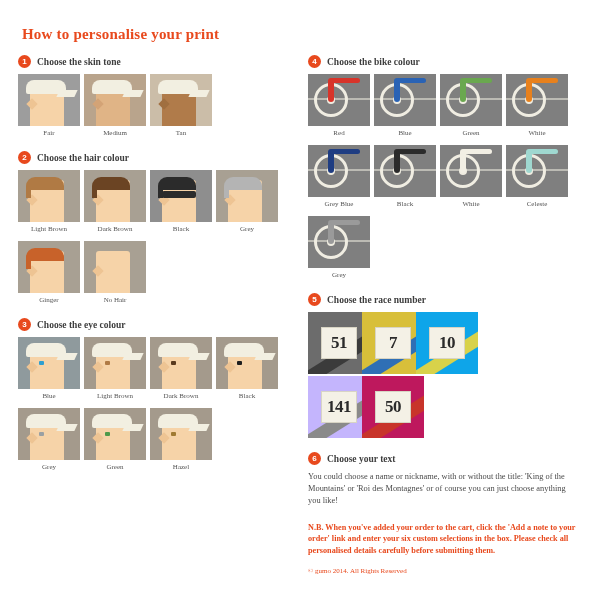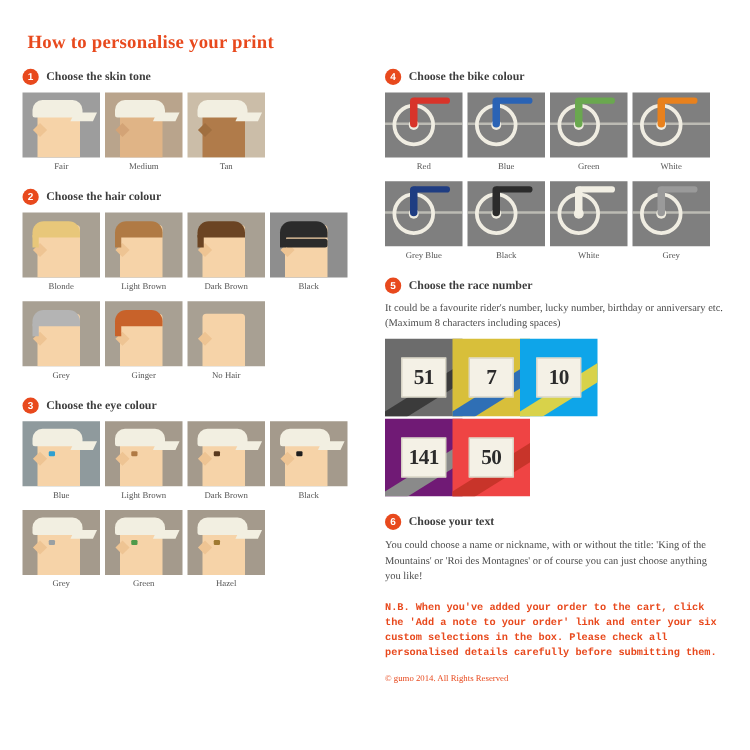--- a/index.html
+++ b/index.html
@@ -237,21 +237,21 @@
     width: 90px;
     height: 13px;
     left: -14px;
     top: 40px;
     transform: rotate(-32deg);
   }
   .numrow { display: flex; gap: 4px; margin-bottom: 2px;}
 
   .nb {
     color: #e8491d;
-    font-family: Liberation Mono, monospace;
+    font-family: Liberation Serif, serif;
     font-weight: bold;
     font-size: 8.2px;
     line-height: 1.45;
     margin-top: 14px;
   }
   .copyright {
     color: #e8491d;
     font-size: 7px;
     margin-top: 10px;
   }
@@ -306,29 +306,20 @@
       <div class="section">
         <div class="sec-head">
           <span class="num">2</span>
           <span class="sec-title">Choose the hair colour</span>
         </div>
         <div class="grid">
           <div class="cell">
             <div class="sw" style="background:#a8a093">
               <div class="face" style="background:#f6d3a8"></div>
               <div class="nose" style="background:#eec493"></div>
-              <div class="hair" style="background:#e8c77a"></div>
-              <div class="sideburn" style="background:#e8c77a"></div>
-            </div>
-            <div class="cap">Blonde</div>
-          </div>
-          <div class="cell">
-            <div class="sw" style="background:#a8a093">
-              <div class="face" style="background:#f6d3a8"></div>
-              <div class="nose" style="background:#eec493"></div>
               <div class="hair" style="background:#b07a44"></div>
               <div class="sideburn" style="background:#b07a44"></div>
             </div>
             <div class="cap">Light Brown</div>
           </div>
           <div class="cell">
             <div class="sw" style="background:#a8a093">
               <div class="face" style="background:#f6d3a8"></div>
               <div class="nose" style="background:#eec493"></div>
               <div class="hair" style="background:#6b4423"></div>
@@ -531,34 +522,43 @@
               <div class="fork" style="background:#f2efe4"></div>
                 <div class="bar" style="background:#f2efe4"></div>
             </div>
             <div class="cap">White</div>
           </div>
           <div class="cell bikecell">
             <div class="sw" style="background:#7f7f7f">
               <div class="tyre-line"></div>
                 <div class="wheel"></div>
                 <div class="hub"></div>
+              <div class="fork" style="background:#9fd8d0"></div>
+                <div class="bar" style="background:#9fd8d0"></div>
+            </div>
+            <div class="cap">Celeste</div>
+          </div>
+          <div class="cell bikecell">
+            <div class="sw" style="background:#7f7f7f">
+              <div class="tyre-line"></div>
+                <div class="wheel"></div>
+                <div class="hub"></div>
               <div class="fork" style="background:#9a9a9a"></div>
                 <div class="bar" style="background:#9a9a9a"></div>
             </div>
             <div class="cap">Grey</div>
           </div>
         </div>
       </div>
 
       <div class="section">
         <div class="sec-head">
           <span class="num">5</span>
           <span class="sec-title">Choose the race number</span>
         </div>
-        <div class="body-text">It could be a favourite rider's number, lucky number, birthday or anniversary etc. (Maximum 8 characters including spaces)</div>
         <div class="numrow">
           <div class="numcell">
             <div class="sw" style="background:#6c6c6c">
               <div class="diag" style="background:#3b3b3b"></div>
               <div class="plate">51</div>
             </div>
           </div>
           <div class="numcell">
             <div class="sw" style="background:#d8bf3a">
               <div class="diag" style="background:#2f6fb5"></div>
@@ -567,27 +567,27 @@
           </div>
           <div class="numcell">
             <div class="sw" style="background:#0ea5e9">
               <div class="diag" style="background:#d8d24a"></div>
               <div class="plate">10</div>
             </div>
           </div>
         </div>
         <div class="numrow">
           <div class="numcell">
-            <div class="sw" style="background:#701a75">
+            <div class="sw" style="background:#c4b5fd">
               <div class="diag" style="background:#8a8a8a"></div>
               <div class="plate">141</div>
             </div>
           </div>
           <div class="numcell">
-            <div class="sw" style="background:#ef4444">
+            <div class="sw" style="background:#be185d">
               <div class="diag" style="background:#c8342a"></div>
               <div class="plate">50</div>
             </div>
           </div>
         </div>
       </div>
 
       <div class="section" style="margin-top:14px;">
         <div class="sec-head">
           <span class="num">6</span>

